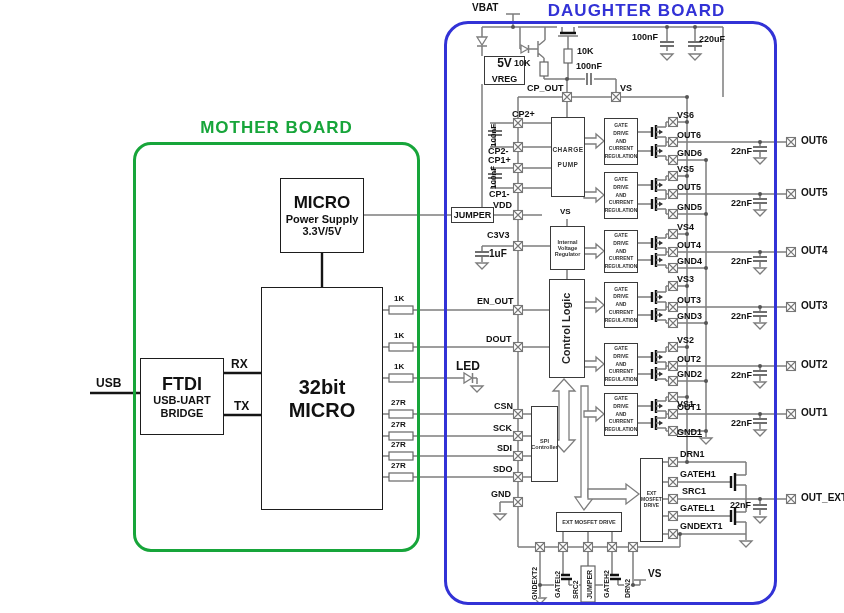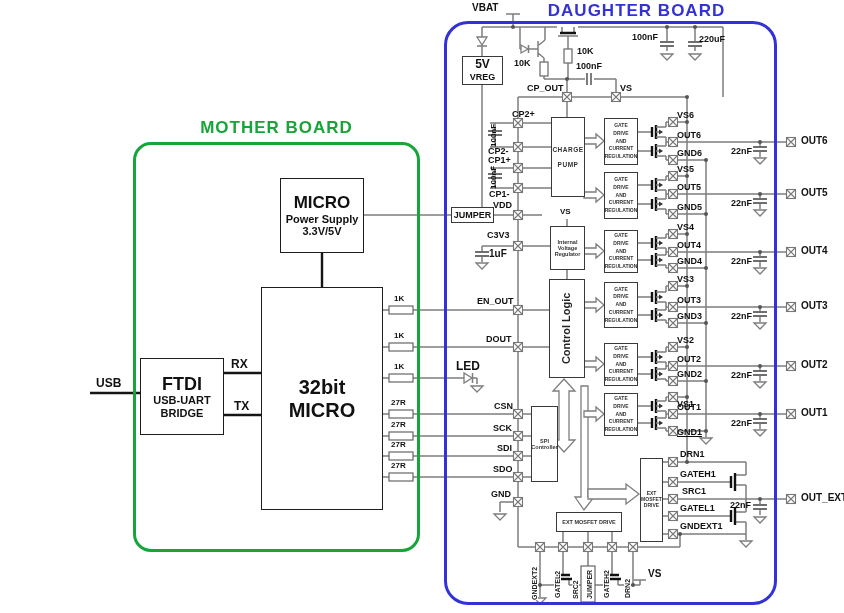--- a/index.html
+++ b/index.html
@@ -464,21 +464,21 @@
   <div class="box" style="left:261px;top:287px;width:122px;height:223px;">
     <span class="t20">32bit</span>
     <span class="t20">MICRO</span>
   </div>
   <div class="box" style="left:280px;top:178px;width:84px;height:75px;">
     <span class="t17">MICRO</span>
     <span class="t11">Power Supply</span>
     <span class="t11">3.3V/5V</span>
   </div>
 
-  <div class="box thin" style="left:462px;top:56px;width:41px;height:29px;">
+  <div class="box thin" style="left:484px;top:56px;width:41px;height:29px;justify-content:space-between;">
     <span class="t12">5V</span>
     <span class="t9">VREG</span>
   </div>
   <div class="box thin" style="left:451px;top:207px;width:43px;height:16px;">
     <span class="t9">JUMPER</span>
   </div>
   <div class="box thin" style="left:551px;top:117px;width:34px;height:80px;">
     <span class="t65">CHARGE</span>
     <span class="t65" style="margin-top:8px">PUMP</span>
   </div>

